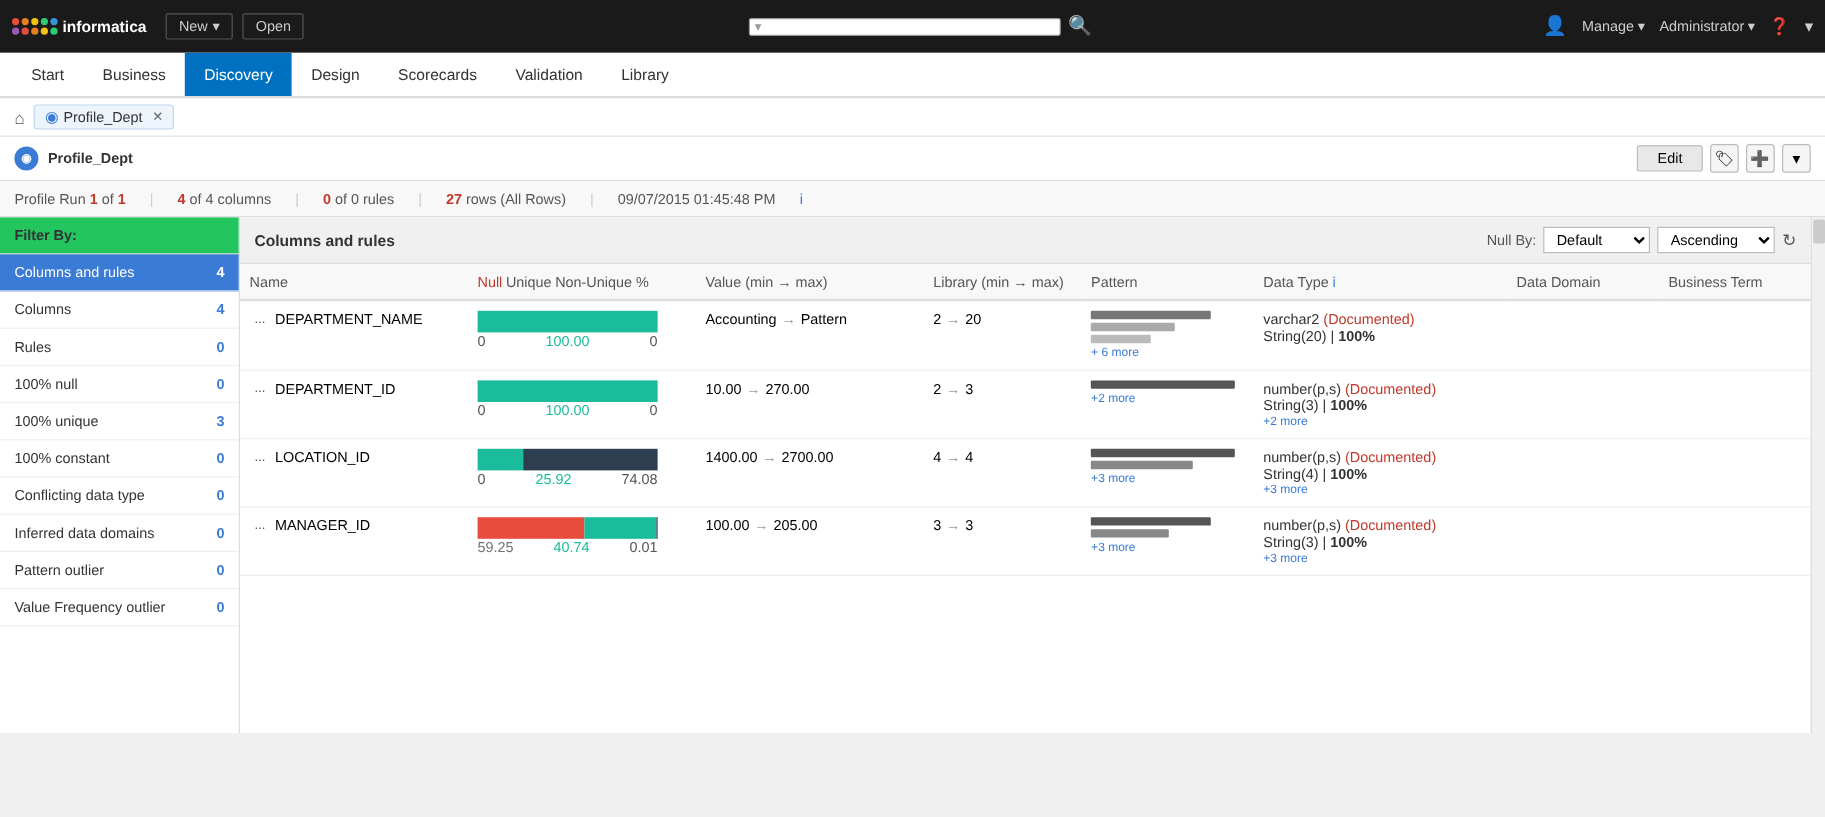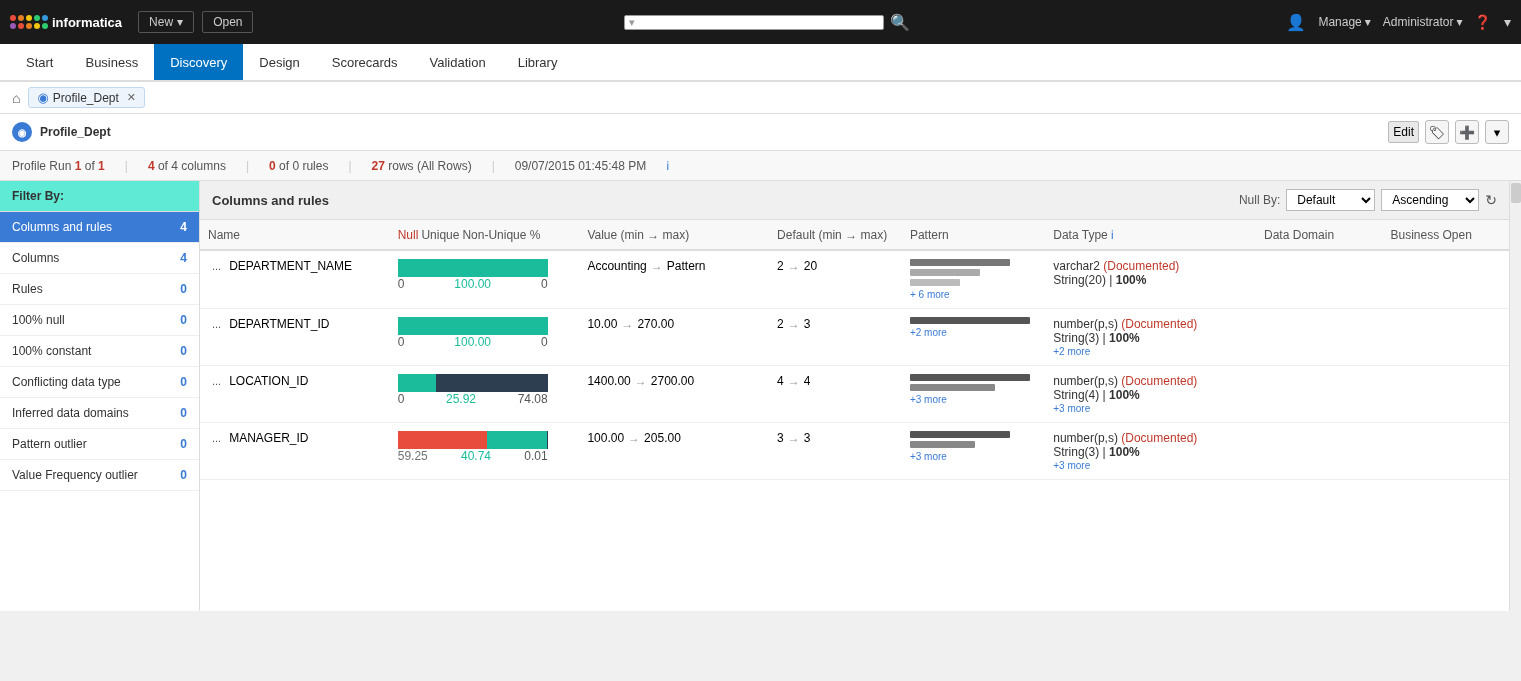--- a/index.html
+++ b/index.html
@@ -154,21 +154,21 @@
       font-size: 10px;
     }
     .page-actions {
       display: flex;
       gap: 6px;
       align-items: center;
     }
     .edit-btn {
       background: #e8e8e8;
       border: 1px solid #bbb;
-      padding: 3px 4px;
+      padding: 3px 16px;
       cursor: pointer;
       font-size: 12px;
       border-radius: 2px;
       text-align: center;
     }
     .action-icon {
       width: 24px;
       height: 24px;
       border: 1px solid #bbb;
       border-radius: 3px;
@@ -201,21 +201,21 @@
     }
 
     
     .sidebar {
       width: 200px;
       background: #fff;
       border-right: 1px solid #ddd;
       overflow-y: auto;
     }
     .sidebar-header {
-      background: #5eead4;
+      background: #22c55e;
       padding: 8px 12px;
       font-weight: bold;
       font-size: 12px;
       color: #333;
       border-bottom: 1px solid #ddd;
     }
     .sidebar-item {
       display: flex;
       justify-content: space-between;
       align-items: center;
@@ -464,20 +464,24 @@
     </div>
     <div class="sidebar-item">
       <span>Rules</span>
       <span class="count" style="color:#3a7bd5;">0</span>
     </div>
     <div class="sidebar-item">
       <span>100% null</span>
       <span class="count" style="color:#3a7bd5;">0</span>
     </div>
     <div class="sidebar-item">
+      <span>100% unique</span>
+      <span class="count" style="color:#3a7bd5;">3</span>
+    </div>
+    <div class="sidebar-item">
       <span>100% constant</span>
       <span class="count" style="color:#3a7bd5;">0</span>
     </div>
     <div class="sidebar-item">
       <span>Conflicting data type</span>
       <span class="count" style="color:#3a7bd5;">0</span>
     </div>
     <div class="sidebar-item">
       <span>Inferred data domains</span>
       <span class="count" style="color:#3a7bd5;">0</span>
@@ -521,33 +525,33 @@
             <div class="col-header">
               <span style="color:#c0392b;">Null</span>
               <span>Unique</span>
               <span>Non-Unique %</span>
             </div>
           </th>
           <th style="width:180px;">
               <div class="col-header">Value (min → max)</div>
             </th>
           <th style="width:120px;">
-              <div class="col-header">Default (min → max)</div>
+              <div class="col-header">Library (min → max)</div>
             </th>
           <th style="width:120px;">
               <div class="col-header">Pattern</div>
             </th>
           <th style="width:200px;">
             <div class="col-header">Data Type <span style="color:#3a7bd5;cursor:pointer;">ℹ</span></div>
           </th>
           <th style="width:120px;">
               <div class="col-header">Data Domain</div>
             </th>
           <th style="width:120px;">
-              <div class="col-header">Business Open</div>
+              <div class="col-header">Business Term</div>
             </th>
         </tr>
       </thead>
       <tbody>
 
 
         <tr>
           <td>
             <div style="display:flex;align-items:center;gap:4px;">
               <button class="ellipsis-btn">...</button>

